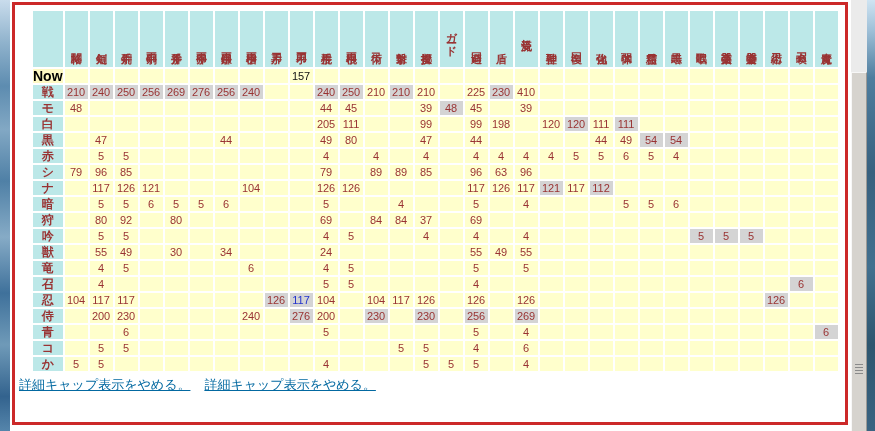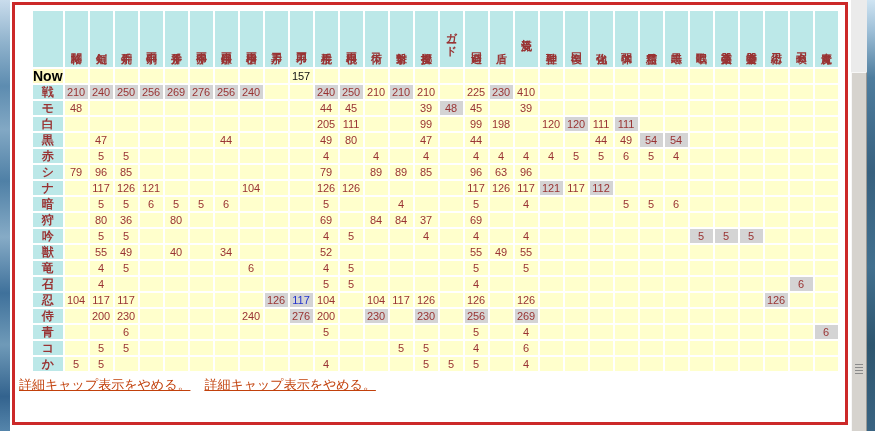--- a/index.html
+++ b/index.html
@@ -23,21 +23,21 @@
     font-size:11px; font-weight:bold; color:#993333; line-height:1.15; }
   td.lbl { width:26px; height:14px; background:#bce8e8; color:#993333; font-weight:bold;
     font-size:12px; text-align:center; line-height:14px; }
   td.lbl.now { background:#fef9c3; color:#000; font-size:14px; }
   td.c { width:23px; height:14px; background:#ffffcc; color:#993333; font-size:11px;
     text-align:center; line-height:14px; white-space:nowrap; }
   td.c.cap { background:#d4d4d4; }
   td.c.cur { background:#d4d4d4; color:#2233cc; }
   td.c.nowv { color:#111;margin-top:40px; }
   .footer { margin:3px 0 0 4px; font-size:13px; }
-  .footer a { color:#c2410c; text-decoration:underline; cursor:pointer; margin-right:14px;font-family:Liberation Mono, monospace; }
+  .footer a { color:#0369a1; text-decoration:underline; cursor:pointer; margin-right:14px;font-family:Liberation Mono, monospace; }
   .scrollbar { position:absolute; left:851px; top:0; width:16px; height:431px; background:#ebebeb; }
   .thumb { position:absolute; left:0; top:72px; width:16px; height:359px; background:#d6d3ce;
     border-left:1px solid #f7f7f7; border-top:1px solid #f7f7f7; border-right:1px solid #9c9a96; }
   .grip { position:absolute; left:3px; top:291px; width:8px; height:11px;
     background:repeating-linear-gradient(180deg,#8a8a8a 0 1px,transparent 1px 3px); }
   .right-strip { position:absolute; left:867px; top:0; width:8px; height:431px;
     background:linear-gradient(180deg,#cfe4f2 0%,#9fc0d8 7%,#4e7d9e 18%,#38617f 40%,
       #42708f 62%,#2e566f 80%,#3a6482 100%); }
 </style>
 </head>
@@ -387,21 +387,21 @@
           <td class="c"></td>
           <td class="c"></td>
           <td class="c"></td>
           <td class="c"></td>
           <td class="c"></td>
         </tr>
         <tr>
           <td class="lbl">狩</td>
           <td class="c"></td>
           <td class="c">80</td>
-          <td class="c">36</td>
+          <td class="c">92</td>
           <td class="c"></td>
           <td class="c">80</td>
           <td class="c"></td>
           <td class="c"></td>
           <td class="c"></td>
           <td class="c"></td>
           <td class="c"></td>
           <td class="c">69</td>
           <td class="c"></td>
           <td class="c">84</td>
@@ -457,27 +457,27 @@
           <td class="c"></td>
           <td class="c"></td>
           <td class="c"></td>
         </tr>
         <tr>
           <td class="lbl">獣</td>
           <td class="c"></td>
           <td class="c">55</td>
           <td class="c">49</td>
           <td class="c"></td>
-          <td class="c">40</td>
+          <td class="c">30</td>
           <td class="c"></td>
           <td class="c">34</td>
           <td class="c"></td>
           <td class="c"></td>
           <td class="c"></td>
-          <td class="c">52</td>
+          <td class="c">24</td>
           <td class="c"></td>
           <td class="c"></td>
           <td class="c"></td>
           <td class="c"></td>
           <td class="c"></td>
           <td class="c">55</td>
           <td class="c">49</td>
           <td class="c">55</td>
           <td class="c"></td>
           <td class="c"></td>

